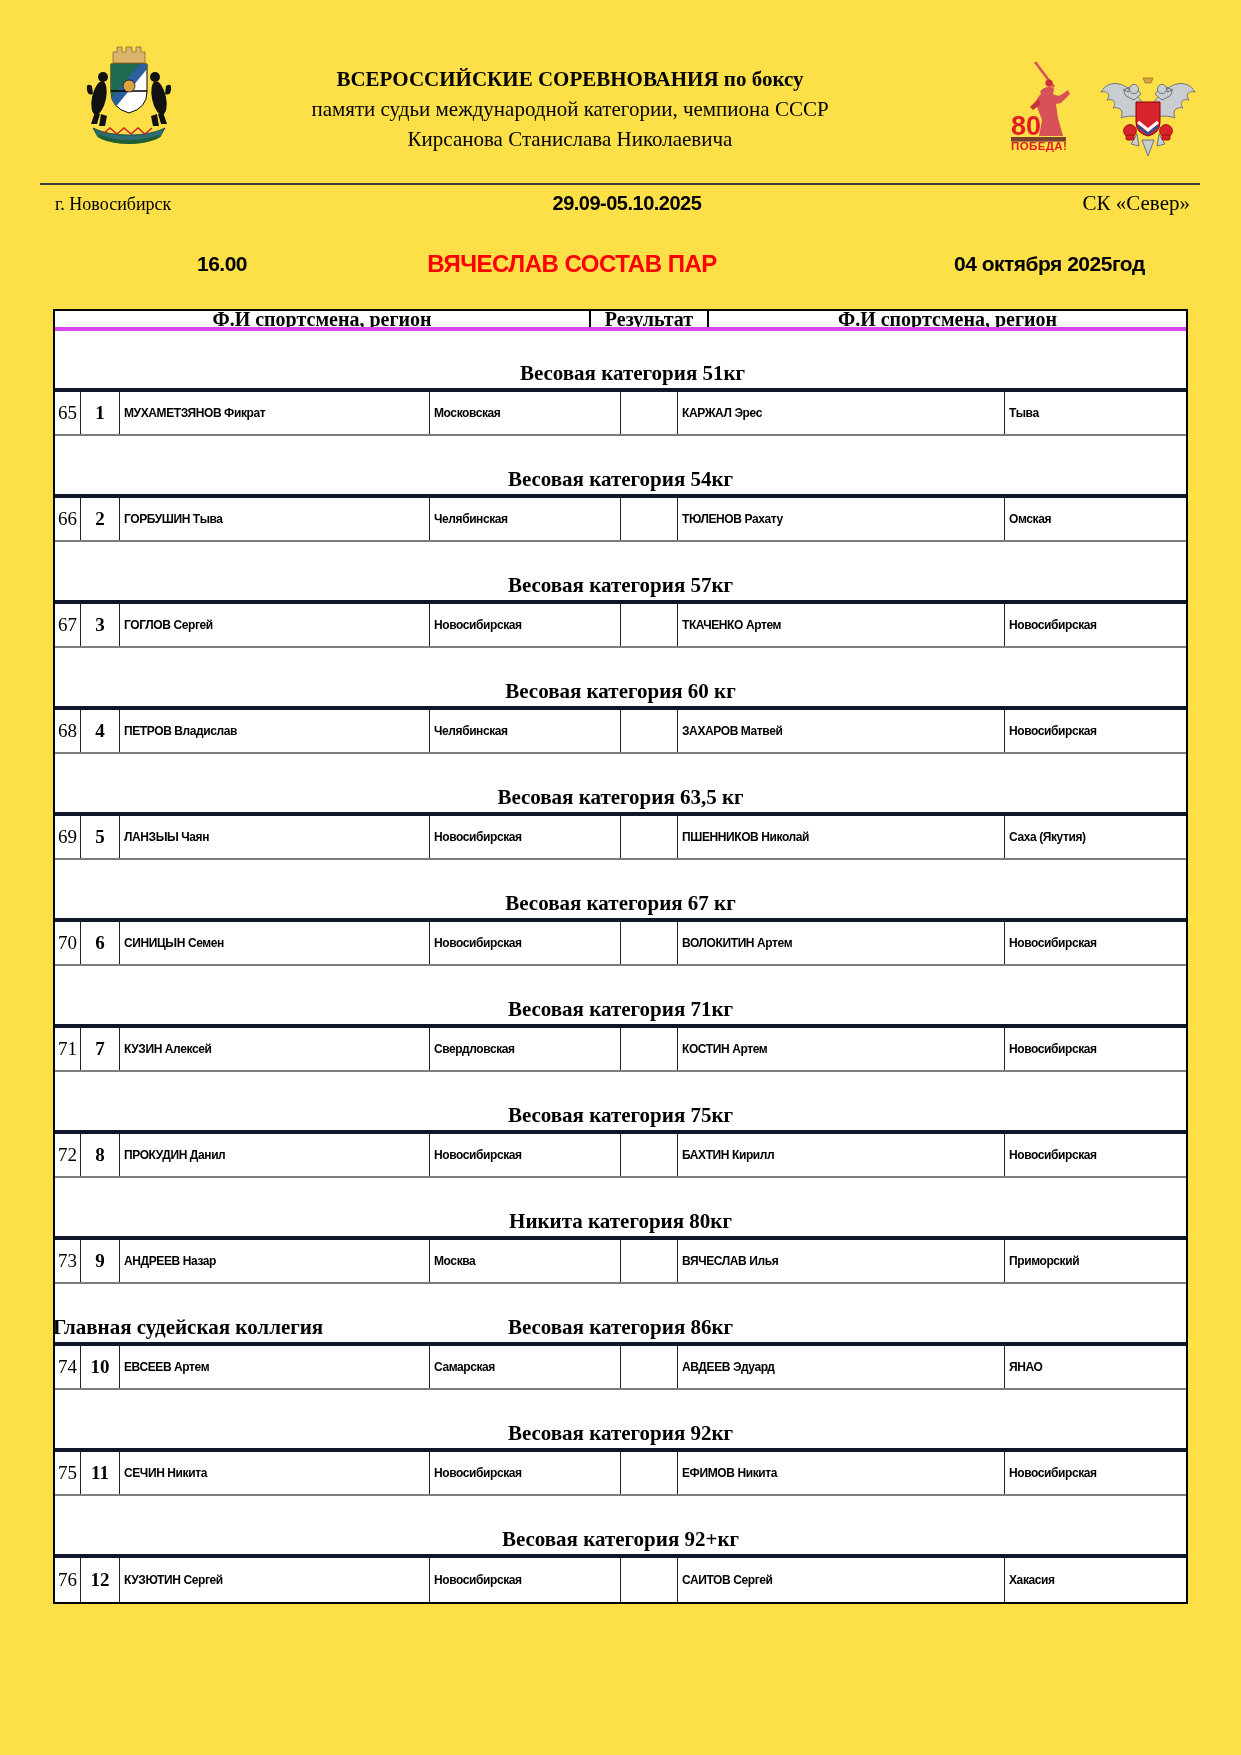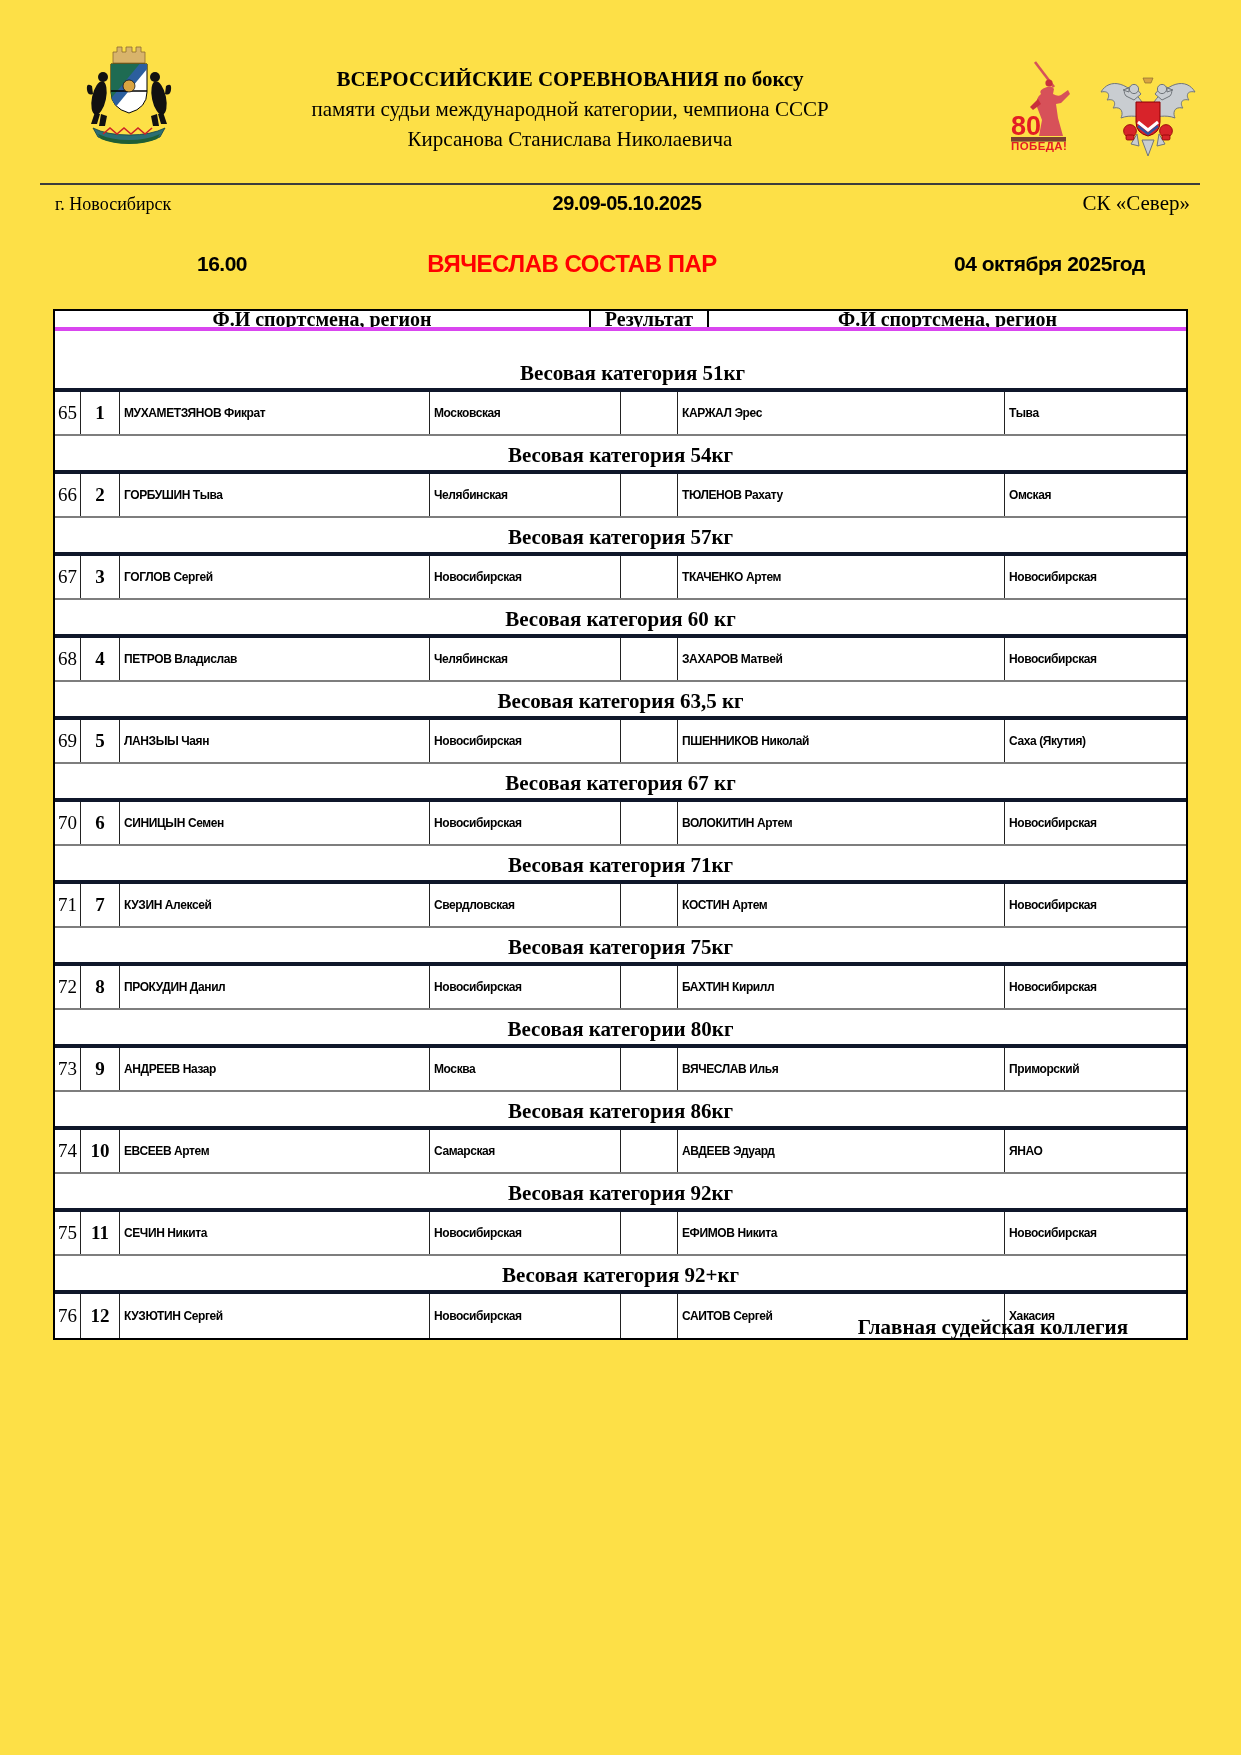--- a/index.html
+++ b/index.html
@@ -36,37 +36,37 @@
   .sub-title { position:absolute; left:572px; top:250px; transform:translateX(-50%); font-family:"Liberation Sans",sans-serif; font-weight:bold; font-size:24px; letter-spacing:-0.5px; white-space:nowrap; }
   .sub-date  { position:absolute; left:954px; top:252px; font-family:"Liberation Sans",sans-serif; font-weight:bold; font-size:21px; letter-spacing:-0.5px; }
   
   .boxtable { position:absolute; left:53px; top:309px; width:1135px; border:2px solid #000; background:#fff; }
   .thead { display:grid; grid-template-columns:536px 118px 477px; height:20px; border-bottom:4px solid #d946ef; }
   .thead .hc {
     display:flex; align-items:center; justify-content:center;
     font-weight:bold; font-size:20px; border-right:2px solid #000; white-space:nowrap; overflow:hidden;
   }
   .thead .hc:last-child { border-right:none; }
-  .cat-row { height:34px; display:flex; align-items:flex-end; justify-content:center; padding-bottom:2px; }
+  .cat-row { height:58px; display:flex; align-items:flex-end; justify-content:center; padding-bottom:2px; }
   .block:first-child .cat-row { height:57px;margin-left:24px; }
   .cat-title { font-weight:bold; font-size:21px; white-space:nowrap; }
   .bout-row {
     display:grid; grid-template-columns:26px 39px 310px 191px 57px 327px 181px;
     height:48px; border-top:4px solid #0f172a; border-bottom:2px solid #7e7e7e;
   }
   .block:last-child .bout-row { border-bottom:none; }
   .bout-row .c { display:flex; align-items:center; border-right:1.5px solid #222; white-space:nowrap; overflow:hidden; }
   .bout-row .c:last-child { border-right:none; }
   .c.num  { justify-content:center; font-size:19px; }
   .c.pnum { justify-content:center; font-size:19px; font-weight:bold; }
   .c.txt  { font-family:"Liberation Sans","DejaVu Sans",sans-serif; font-weight:bold; font-size:12px; letter-spacing:-0.4px; padding-left:4px; }
   
   .footer {
     position:absolute; left:53px; top:1315px; width:1075px;
-    text-align:right; font-weight:bold; font-size:21px;
+    text-align:left; font-weight:bold; font-size:21px;
   }
 </style>
 </head>
 <body>
 
 <div class="page">
 
   <svg class="crest" viewBox="0 0 88 102">
     <path d="M28 6 h4 v-5 h5 v5 h4 v-5 h6 v5 h4 v-5 h5 v5 h4 v11 h-32 z" fill="#D9B46B" stroke="#8a6a30" stroke-width="0.8"></path>
     <g>
@@ -275,21 +275,21 @@
       <span class="c txt">ПРОКУДИН Данил</span>
       <span class="c txt">Новосибирская</span>
       <span class="c"></span>
       <span class="c txt">БАХТИН Кирилл</span>
       <span class="c txt">Новосибирская</span>
     </div>
   </div>
 
   <div class="block">
     <div class="cat-row">
-      <span class="cat-title">Весовая категории 80кг</span>
+      <span class="cat-title">Никита категория 80кг</span>
     </div>
     <div class="bout-row">
       <span class="c num">73</span>
       <span class="c pnum">9</span>
       <span class="c txt">АНДРЕЕВ Назар</span>
       <span class="c txt">Москва</span>
       <span class="c"></span>
       <span class="c txt">ВЯЧЕСЛАВ Илья</span>
       <span class="c txt">Приморский</span>
     </div>

